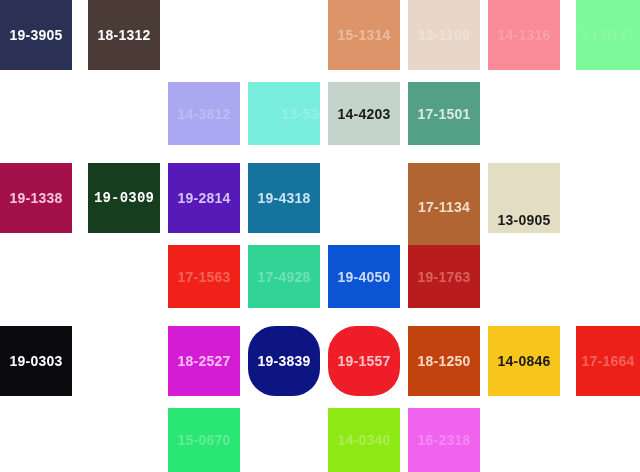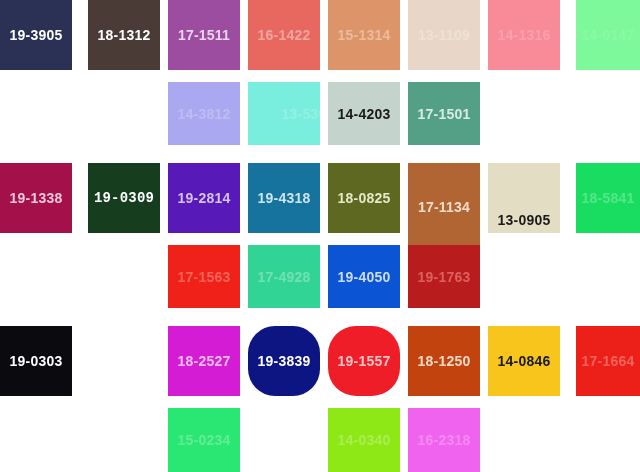--- a/index.html
+++ b/index.html
@@ -41,26 +41,20 @@
 </head>
 <body>
 
 <div id="swatch-grid" style="background: rgb(255, 255, 255); width: 640px; height: 472px;">
     <div class="swatch" style="left: 0px; top: 0px; width: 72px; height: 70px; background: rgb(43, 49, 85);">
       <span class="swatch-label" style="color: rgb(255, 255, 255);">19-3905</span>
     </div>
     <div class="swatch" style="left: 88px; top: 0px; width: 72px; height: 70px; background: rgb(74, 59, 54);">
       <span class="swatch-label" style="color: rgb(255, 255, 255);">18-1312</span>
     </div>
-    <div class="swatch" style="left: 168px; top: 0px; width: 72px; height: 70px; background: rgb(156, 77, 160);">
-      <span class="swatch-label" style="color: rgb(232, 212, 240);">17-1511</span>
-    </div>
-    <div class="swatch" style="left: 248px; top: 0px; width: 72px; height: 70px; background: rgb(232, 104, 95);">
-      <span class="swatch-label" style="color: rgb(248, 216, 210); opacity: 0.55;">16-1422</span>
-    </div>
     <div class="swatch" style="left: 328px; top: 0px; width: 72px; height: 70px; background: rgb(221, 148, 104);">
       <span class="swatch-label" style="color: rgb(245, 221, 201); opacity: 0.55;">15-1314</span>
     </div>
     <div class="swatch" style="left: 408px; top: 0px; width: 72px; height: 70px; background: rgb(232, 215, 200);">
       <span class="swatch-label" style="color: rgb(244, 234, 224); opacity: 0.55;">13-1109</span>
     </div>
     <div class="swatch" style="left: 488px; top: 0px; width: 72px; height: 70px; background: rgb(249, 138, 152);">
       <span class="swatch-label" style="color: rgb(252, 180, 189); opacity: 0.55;">14-1316</span>
     </div>
     <div class="swatch" style="left: 576px; top: 0px; width: 64px; height: 70px; background: rgb(125, 248, 154);">
@@ -83,31 +77,25 @@
     </div>
     <div class="swatch" style="left: 88px; top: 163px; width: 72px; height: 70px; background: rgb(21, 61, 30);">
       <span class="swatch-label" style="color: rgb(255, 255, 255); font-family: Liberation Mono, monospace;">19-0309</span>
     </div>
     <div class="swatch" style="left: 168px; top: 163px; width: 72px; height: 70px; background: rgb(87, 25, 184);">
       <span class="swatch-label" style="color: rgb(213, 195, 242);">19-2814</span>
     </div>
     <div class="swatch" style="left: 248px; top: 163px; width: 72px; height: 70px; background: rgb(21, 115, 157);">
       <span class="swatch-label" style="color: rgb(203, 230, 242);">19-4318</span>
     </div>
-    <div class="swatch" style="left: 328px; top: 163px; width: 72px; height: 70px; background: rgb(94, 104, 32);">
-      <span class="swatch-label" style="color: rgb(228, 233, 198);">18-0825</span>
-    </div>
     <div class="swatch" style="left: 408px; top: 163px; width: 72px; height: 88px; background: rgb(176, 101, 50);">
       <span class="swatch-label" style="color: rgb(244, 221, 201);">17-1134</span>
     </div>
     <div class="swatch" style="left: 488px; top: 163px; width: 72px; height: 70px; background: rgb(227, 221, 196);">
       <span class="swatch-label" style="color: rgb(26, 26, 26); margin-top: 44px;">13-0905</span>
-    </div>
-    <div class="swatch" style="left: 576px; top: 163px; width: 64px; height: 70px; background: rgb(24, 221, 96);">
-      <span class="swatch-label" style="color: rgb(132, 240, 174); opacity: 0.55;">18-5841</span>
     </div>
     <div class="swatch" style="left: 168px; top: 245px; width: 72px; height: 63px; background: rgb(239, 33, 24);">
       <span class="swatch-label" style="color: rgb(247, 154, 144); opacity: 0.55;">17-1563</span>
     </div>
     <div class="swatch" style="left: 248px; top: 245px; width: 72px; height: 63px; background: rgb(50, 212, 149);">
       <span class="swatch-label" style="color: rgb(165, 237, 203); opacity: 0.55;">17-4928</span>
     </div>
     <div class="swatch" style="left: 328px; top: 245px; width: 72px; height: 63px; background: rgb(11, 85, 212);">
       <span class="swatch-label" style="color: rgb(202, 220, 247);">19-4050</span>
     </div>
@@ -129,21 +117,21 @@
     <div class="swatch" style="left: 408px; top: 326px; width: 72px; height: 70px; background: rgb(194, 67, 14);">
       <span class="swatch-label" style="color: rgb(247, 217, 198);">18-1250</span>
     </div>
     <div class="swatch" style="left: 488px; top: 326px; width: 72px; height: 70px; background: rgb(247, 197, 28);">
       <span class="swatch-label" style="color: rgb(26, 26, 26);">14-0846</span>
     </div>
     <div class="swatch" style="left: 576px; top: 326px; width: 64px; height: 70px; background: rgb(236, 32, 24);">
       <span class="swatch-label" style="color: rgb(247, 154, 144); opacity: 0.55;">17-1664</span>
     </div>
     <div class="swatch" style="left: 168px; top: 408px; width: 72px; height: 64px; background: rgb(42, 230, 115);">
-      <span class="swatch-label" style="color: rgb(142, 243, 180); opacity: 0.55;">15-0234</span>
+      <span class="swatch-label" style="color: rgb(142, 243, 180); opacity: 0.55;">15-0670</span>
     </div>
     <div class="swatch" style="left: 328px; top: 408px; width: 72px; height: 64px; background: rgb(142, 232, 21);">
       <span class="swatch-label" style="color: rgb(195, 242, 135); opacity: 0.55;">14-0340</span>
     </div>
     <div class="swatch" style="left: 408px; top: 408px; width: 72px; height: 64px; background: rgb(240, 99, 239);">
       <span class="swatch-label" style="color: rgb(248, 168, 247); opacity: 0.55;">16-2318</span>
     </div>
   </div>
 
 </body></html>

